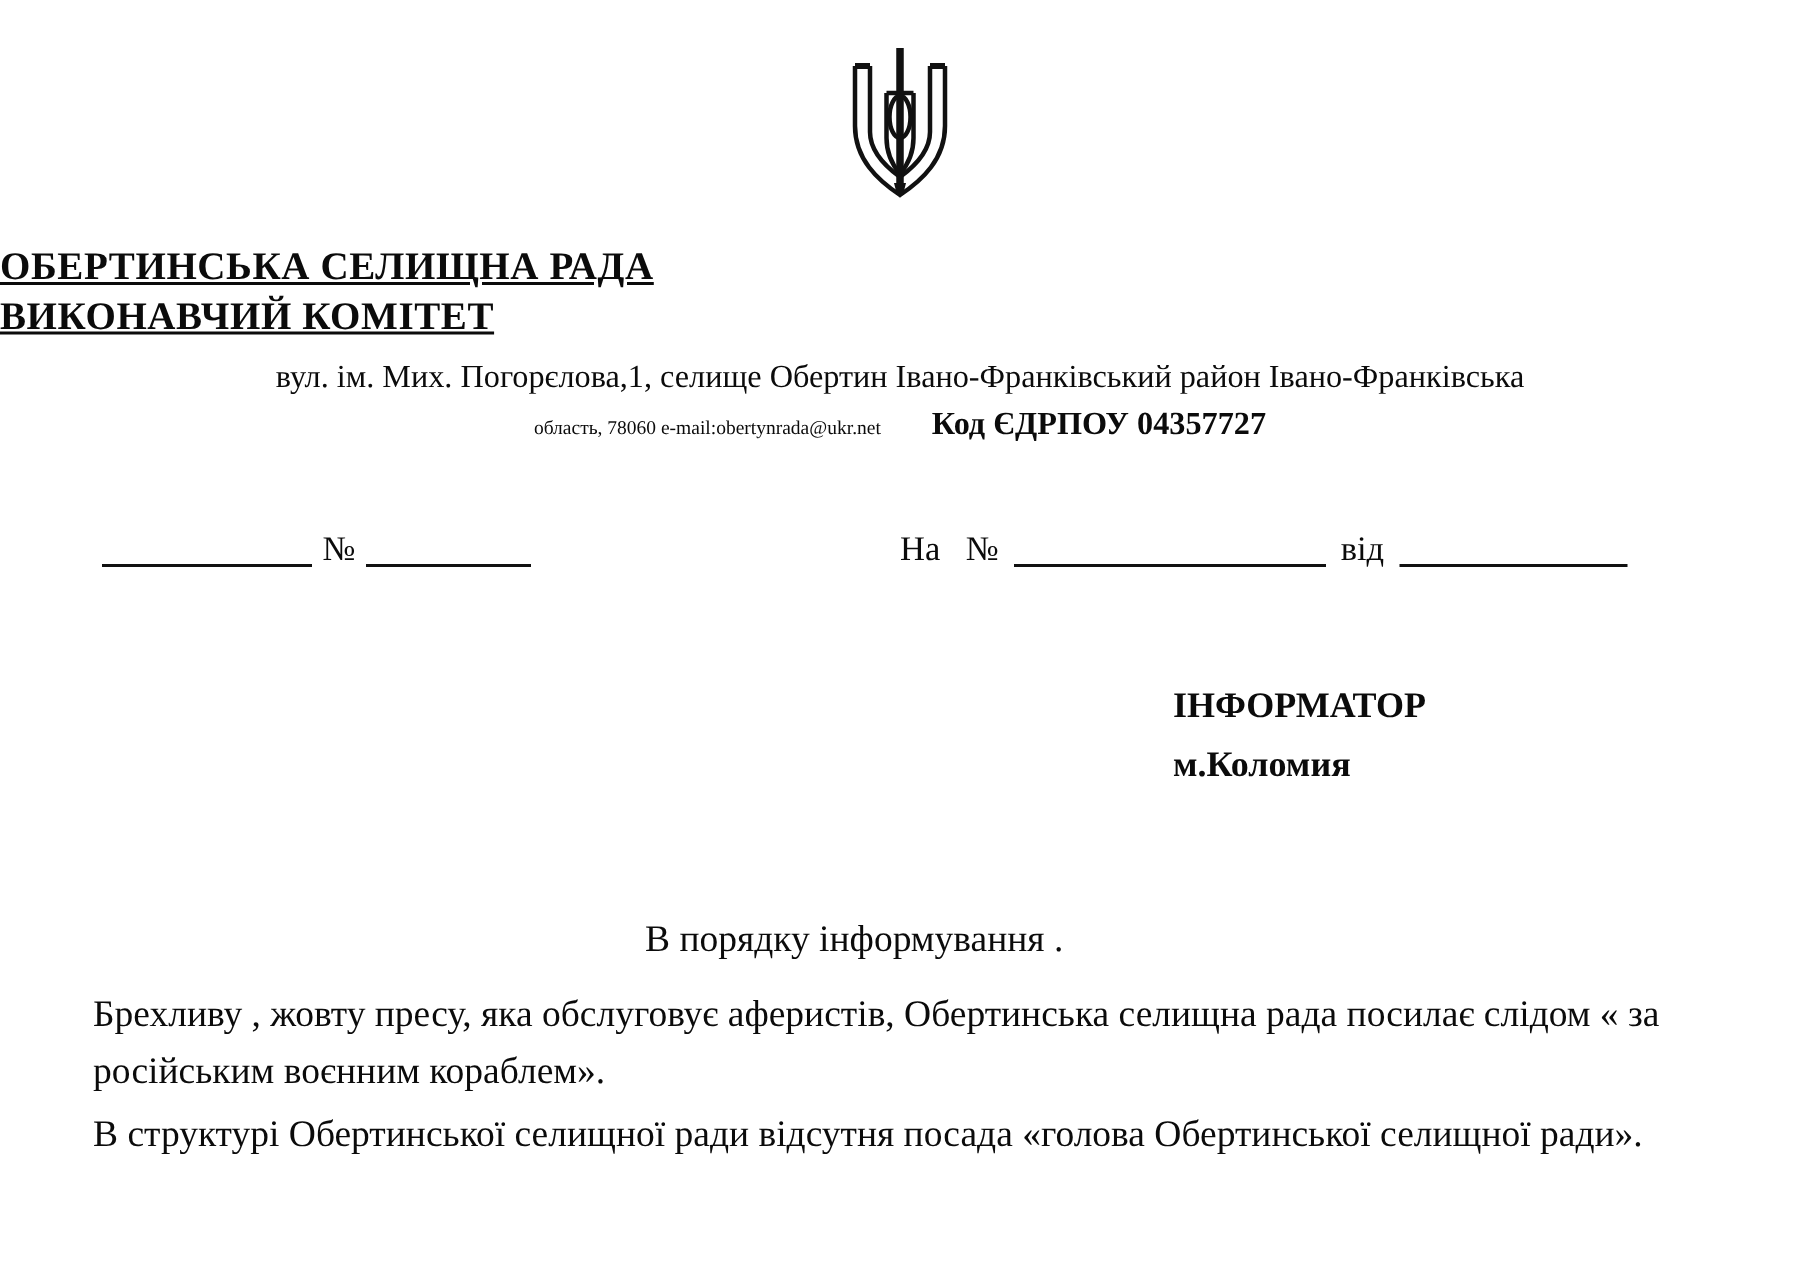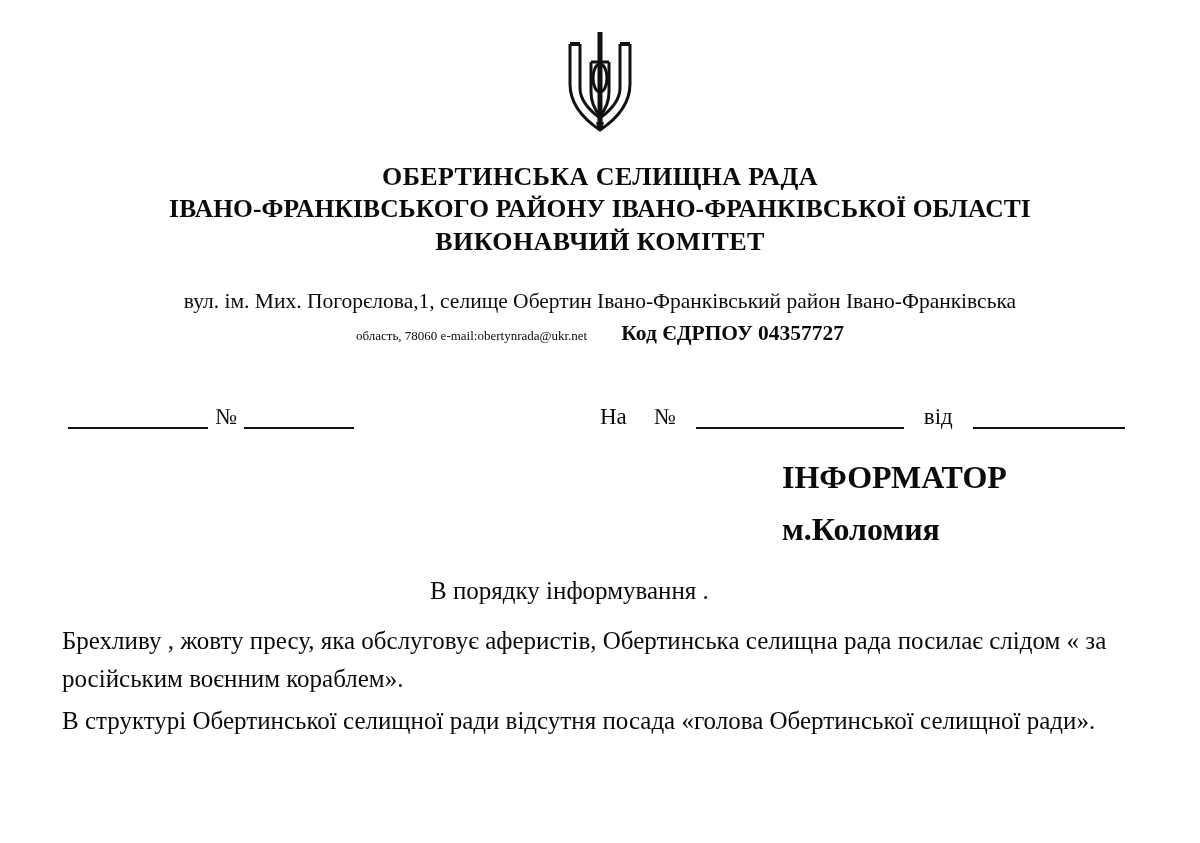--- a/index.html
+++ b/index.html
@@ -28,38 +28,38 @@
     padding-top: 26px;
   }
   .emblem {
     display: inline-block;
     width: 84px;
     height: 112px;
   }
 
   
   .org-header {
-    text-align: center;
     margin-top: 18px;
+    text-decoration: underline;
   }
   .org-line {
     font-weight: bold;
     font-size: 26px;
     letter-spacing: 0.4px;
     line-height: 1.27;
     white-space: nowrap;
   }
   .org-line.wide {
     font-size: 25.5px;
     letter-spacing: 0.1px;
   }
 
   .address-block {
     text-align: center;
-    margin-top: 28px;
+    margin-top: 9px;
     font-size: 21.5px;
     line-height: 1.45;
   }
   .address-line {
     white-space: nowrap;
   }
   .addr-mail {
     font-size: 13px;
   }
   .addr-code {
@@ -81,21 +81,21 @@
     display: flex;
     align-items: flex-end;
     gap: 0;
   }
   .ref-right {
     position: absolute;
     left: 600px;
     top: 0;
     display: flex;
     align-items: flex-end;
-    gap: 13px;
+    gap: 3px;
   }
   .rule {
     display: inline-block;
     border-bottom: 2px solid #111;
     height: 20px;
   }
   .rule.r1 { width: 140px; }
   .rule.r2 { width: 110px; }
   .rule.r3 { width: 208px; }
   .rule.r4 { width: 152px; }
@@ -104,30 +104,30 @@
     line-height: 1;
   }
   .lbl.no-pad-l { padding-left: 0; }
 
   
   .addressee {
     position: absolute;
     left: 782px;
     top: 452px;
     font-weight: bold;
-    font-size: 32px;
+    font-size: 24px;
     line-height: 1.62;
   }
   .addressee div { white-space: nowrap; }
 
   
   .body-text {
     position: absolute;
     left: 62px;
-    top: 572px;
+    top: 608px;
     width: 1090px;
     font-size: 25px;
     line-height: 1.52;
   }
   .body-lead {
     margin-left: 368px;
     margin-bottom: 8px;
   }
   .body-par {
     margin-bottom: 4px;
@@ -157,21 +157,20 @@
           <path d="M33 36 L51 36" stroke-width="3"></path>
           <ellipse cx="42" cy="52" rx="7" ry="14"></ellipse>
         </g>
         <path d="M38 96 L46 96 L44 104 L40 104 Z" fill="#111"></path>
       </svg>
     </span>
   </div>
 
   <div class="org-header">
     <div class="org-line">ОБЕРТИНСЬКА СЕЛИЩНА РАДА</div>
-    <div class="org-line wide">ІВАНО-ФРАНКІВСЬКОГО РАЙОНУ ІВАНО-ФРАНКІВСЬКОЇ ОБЛАСТІ</div>
     <div class="org-line">ВИКОНАВЧИЙ КОМІТЕТ</div>
   </div>
 
   <div class="address-block">
     <div class="address-line">вул. ім. Мих. Погорєлова,1, селище Обертин  Івано-Франківський район Івано-Франківська</div>
     <div class="address-line">
       <span class="addr-mail">область, 78060 e-mail:</span><span class="addr-mail">obertynrada@ukr.net</span><span class="addr-code">Код ЄДРПОУ 04357727</span>
     </div>
   </div>
 

